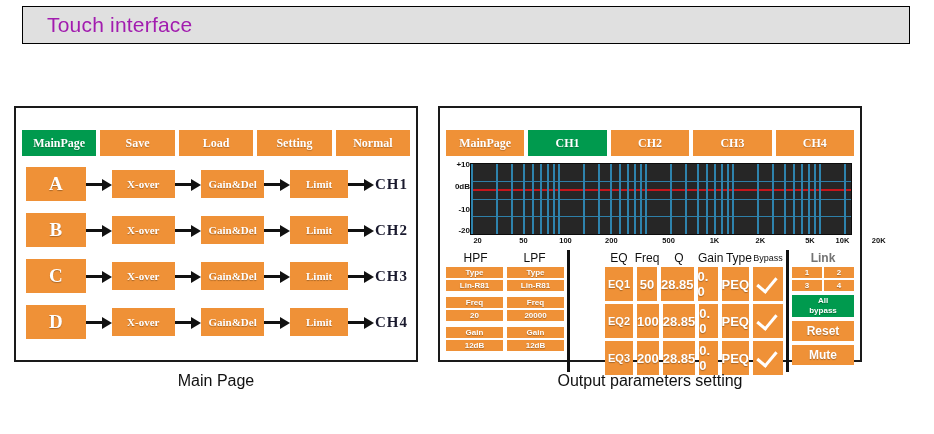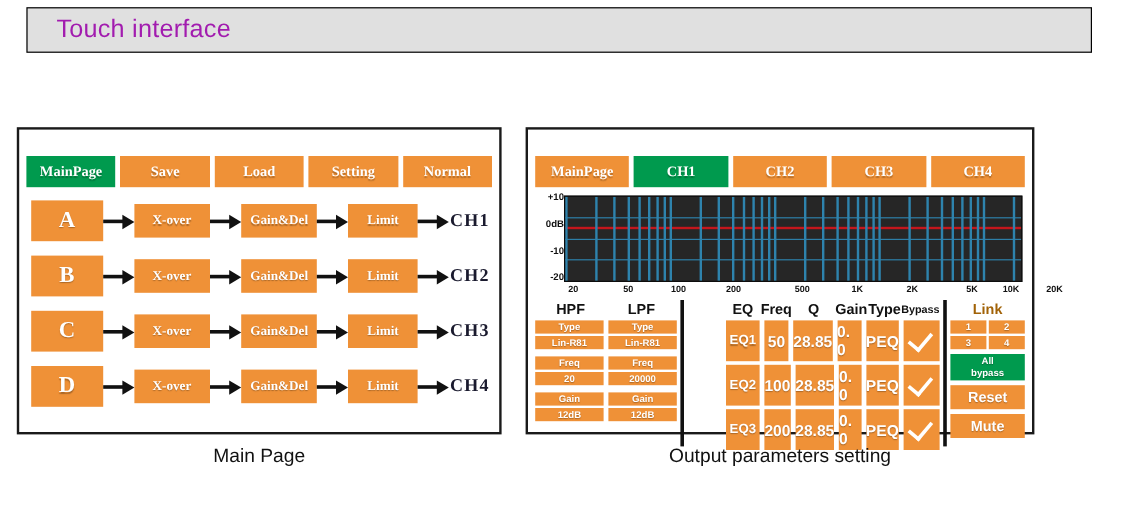--- a/index.html
+++ b/index.html
@@ -106,21 +106,21 @@
   .param-area{
     display:flex;margin:2px 6px 4px 6px;height:122px;
   }
   .filters-col{width:118px;flex:0 0 auto;}
   .sep{width:3px;background:#111;margin:0 3px;flex:0 0 auto;}
   .eq-col{flex:1 1 auto;padding-left:32px;}
   .link-col{width:62px;flex:0 0 auto;}
 
   .hdr-row{display:flex;height:17px;}
   .hdr{
-    flex:1;text-align:center;font-size:12px;font-weight:bold;color:#111;
+    flex:1;text-align:center;font-size:12px;font-weight:normal;color:#111;
     font-family:"Liberation Sans", sans-serif;line-height:17px;
   }
   .hdr.small{font-size:9px;}
 
   .pairs{display:flex;gap:4px;}
   .pair-col{flex:1;}
   .cell{
     background:#ef9137;color:#fff;text-align:center;
     font-family:"Liberation Sans", sans-serif;font-weight:bold;font-size:8px;
     height:11px;line-height:11px;margin-bottom:2px;
@@ -138,21 +138,21 @@
   .c-freq{flex:1;}
   .c-q{flex:1.25;}
   .c-gain{flex:1;}
   .c-type{flex:1;}
   .c-bypass{flex:0 0 30px;}
   .check{
     display:block;width:16px;height:9px;border-left:3px solid #fff;border-bottom:3px solid #fff;
     transform:rotate(-50deg) translateY(-2px);
   }
 
-  .link-title{text-align:center;font-size:12px;font-weight:bold;color:#a16207;height:17px;line-height:17px;}
+  .link-title{text-align:center;font-size:12px;font-weight:bold;color:#737373;height:17px;line-height:17px;}
   .link-nums{display:flex;flex-wrap:wrap;gap:2px;}
   .link-num{
     width:calc(50% - 1px);height:11px;line-height:11px;background:#ef9137;color:#fff;
     text-align:center;font-size:8px;font-weight:bold;text-shadow:0 1px 1px rgba(0,0,0,.3);
   }
   .btn{
     margin-top:4px;background:#ef9137;color:#fff;text-align:center;
     font-family:"Liberation Sans", sans-serif;font-weight:bold;font-size:12px;
     height:20px;line-height:20px;text-shadow:0 1px 1px rgba(0,0,0,.3);
   }

